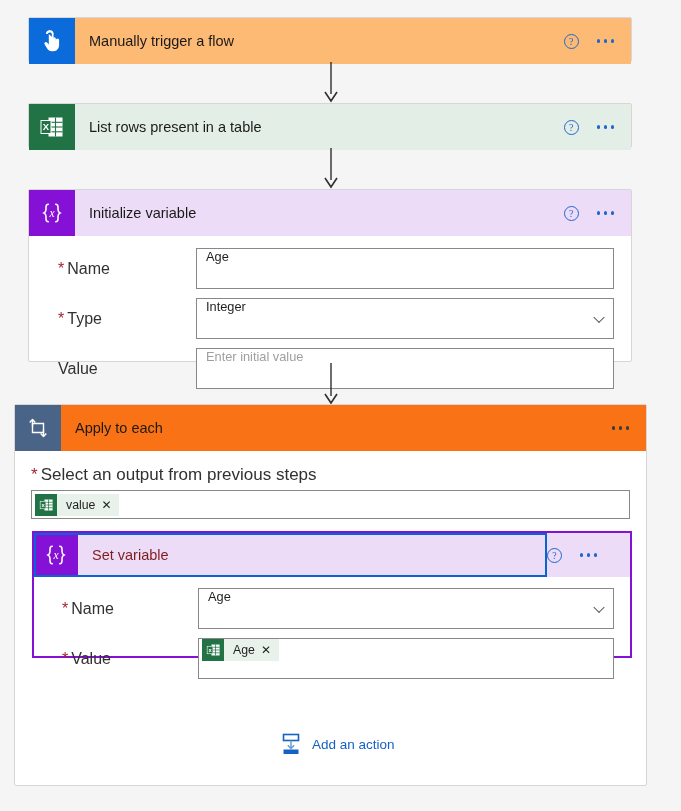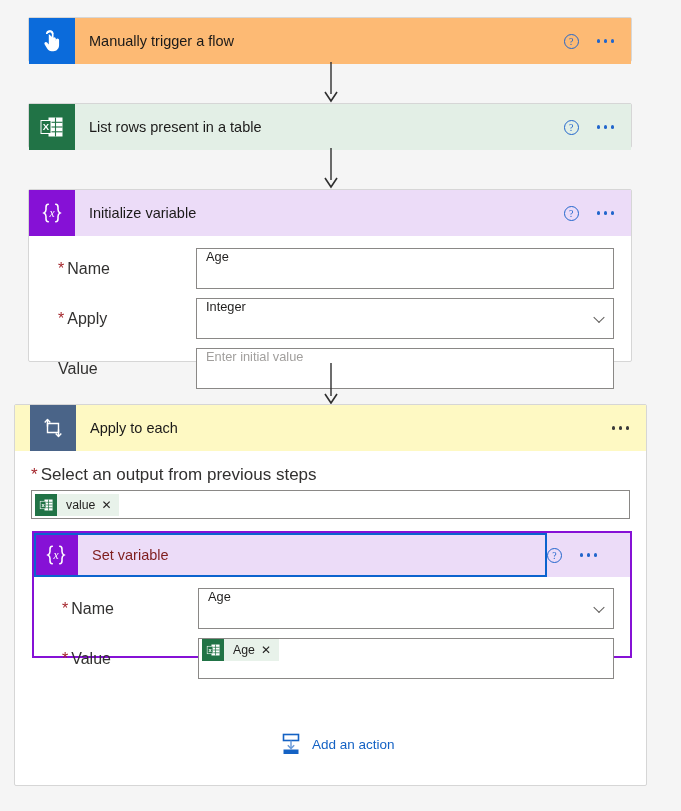--- a/index.html
+++ b/index.html
@@ -63,21 +63,21 @@
   .ellipsis i {
     width: 3.4px; height: 3.4px; border-radius: 50%;
     background: #2266cc; display: block;
   }
   .ellipsis.dark i { background: #3a3a3a; }
 
   
   .hdr-blue   { background: #fdba74; }
   .hdr-green  { background: #e3efe6; }
   .hdr-purple { background: #ecdcf8; }
-  .hdr-slate  { background: #fef9c3; padding-left: 15px; }
+  .hdr-slate  { background: #f97316; }
 
   .ib-blue   { background: #0b6bdb; }
   .ib-green  { background: #217346; }
   .ib-purple { background: #8611d6; }
   .ib-slate  { background: #4a6488; }
 
   
   .glyph { display: block; }
 
   
@@ -269,21 +269,21 @@
         <div class="flabel">
           <span class="req">*</span><span>Name</span>
         </div>
         <div class="fctl">
           <span>Age</span>
         </div>
       </div>
 
       <div class="frow">
         <div class="flabel">
-          <span class="req">*</span><span>Apply</span>
+          <span class="req">*</span><span>Type</span>
         </div>
         <div class="fctl">
           <span>Integer</span>
           <span class="chev"></span>
         </div>
       </div>
 
       <div class="frow">
         <div class="flabel">
           <span>Value</span>

